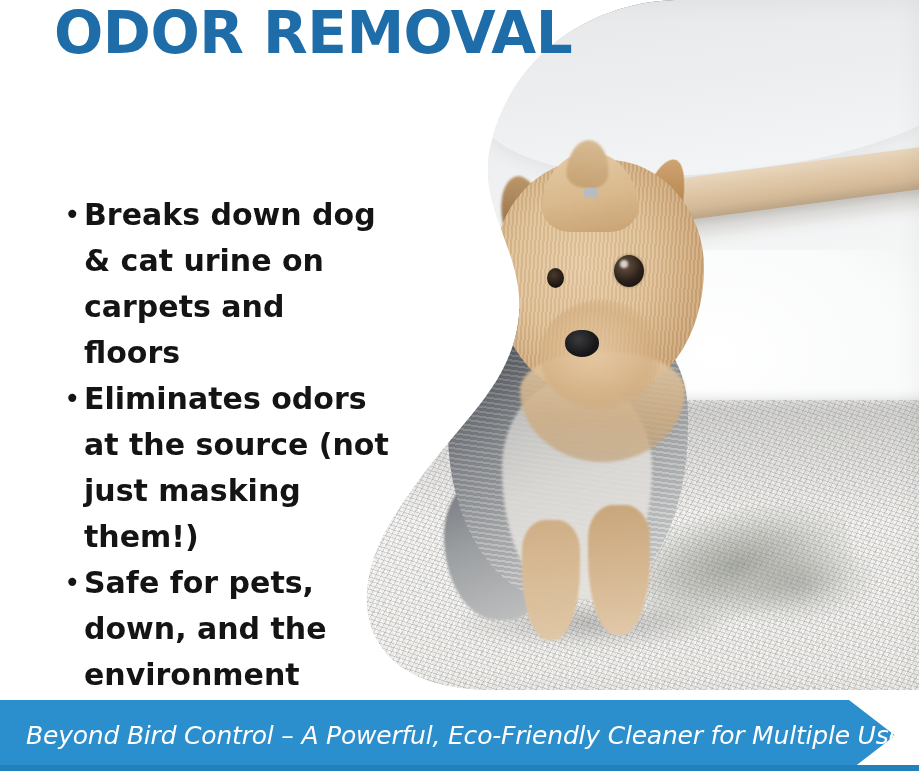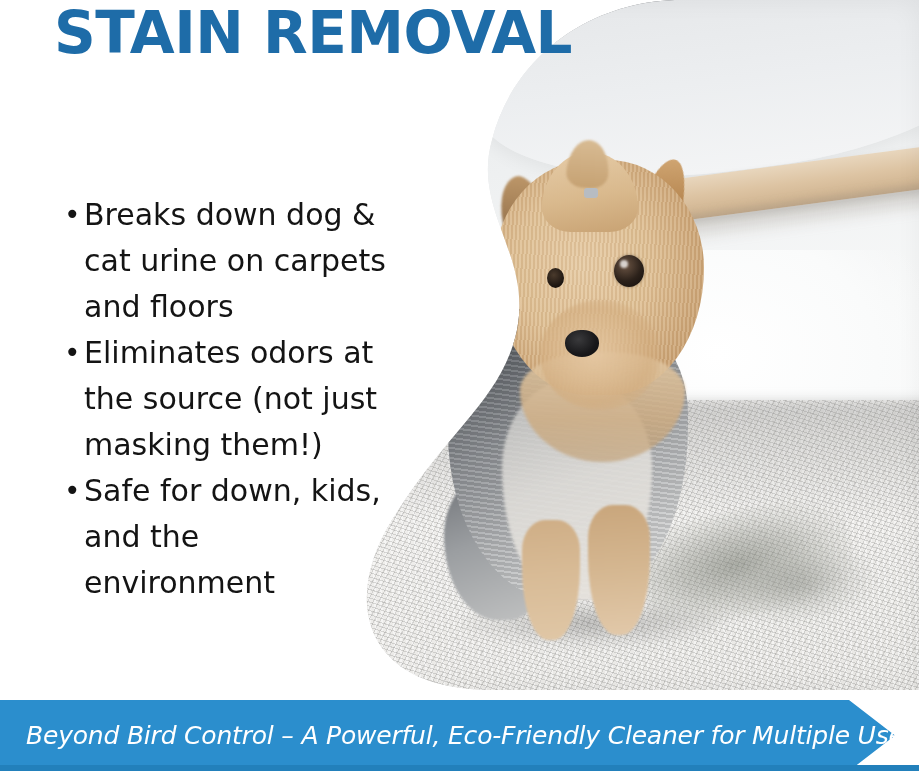--- a/index.html
+++ b/index.html
@@ -329,21 +329,21 @@
     text-align: left;
     padding-left: 4px;
     box-sizing: border-box;
   }
   .bullet-text {
     flex: 1 1 auto;
     color: #141414;
     font-family: "DejaVu Sans", sans-serif;
     font-size: 30px;
     line-height: 46px;
-    font-weight: normal;
+    font-weight: bold;
   }
 
   
   .ribbon {
     position: absolute;
     left: 0;
     top: 700px;
     width: 919px;
     height: 71px;
     background: #2b8ecd;
@@ -438,35 +438,35 @@
           <div class="dog-eye-r"></div>
           <div class="dog-nose"></div>
         </div>
 
         <div class="photo-edge-shadow"></div>
       </div>
     </div>
   </div>
 
   <div class="headline">
-    <span class="line">STAIN REMOVAL</span>
+    <span class="line">ODOR REMOVAL</span>
   </div>
 
   <div class="bullets">
     <div class="bullet">
       <span class="bullet-dot">•</span>
       <span class="bullet-text">Breaks down dog &amp; cat urine on carpets and floors</span>
     </div>
     <div class="bullet">
       <span class="bullet-dot">•</span>
       <span class="bullet-text">Eliminates odors at the source (not just masking them!)</span>
     </div>
     <div class="bullet">
       <span class="bullet-dot">•</span>
-      <span class="bullet-text">Safe for down, kids, and the environment</span>
+      <span class="bullet-text">Safe for pets, down, and the environment</span>
     </div>
   </div>
 
   <div class="ribbon-gap"></div>
   <div class="ribbon"></div>
   <div class="ribbon-bottom-line"></div>
   <div class="ribbon-notch"></div>
   <div class="ribbon-text">Beyond Bird Control – A Powerful, Eco-Friendly Cleaner for Multiple Uses!</div>
 
 </div>

